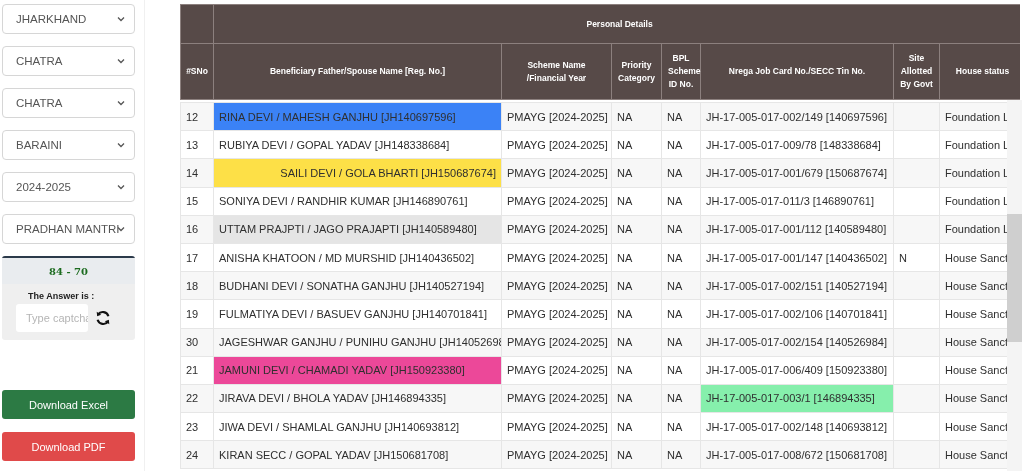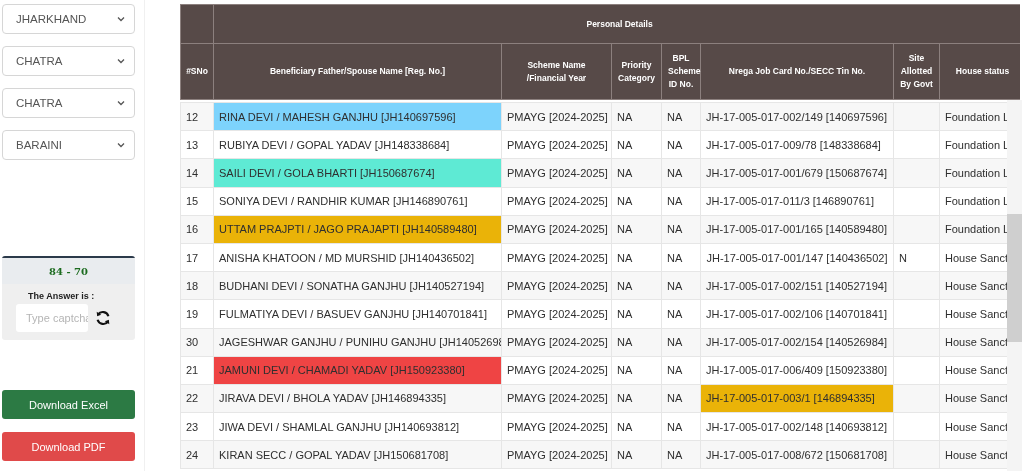--- a/index.html
+++ b/index.html
@@ -51,20 +51,32 @@
         </svg>
     </div>
     <div class="select" style="top:88px">
       <span>CHATRA</span>
       <svg class="chev" viewBox="0 0 10 10">
           <path d="M2 3.5 L5 6.5 L8 3.5" fill="none" stroke="#555" stroke-width="1.3"></path>
         </svg>
     </div>
     <div class="select" style="top:130px">
       <span>BARAINI</span>
+      <svg class="chev" viewBox="0 0 10 10">
+          <path d="M2 3.5 L5 6.5 L8 3.5" fill="none" stroke="#555" stroke-width="1.3"></path>
+        </svg>
+    </div>
+    <div class="select" style="top:172px">
+      <span>2024-2025</span>
+      <svg class="chev" viewBox="0 0 10 10">
+          <path d="M2 3.5 L5 6.5 L8 3.5" fill="none" stroke="#555" stroke-width="1.3"></path>
+        </svg>
+    </div>
+    <div class="select" style="top:214px">
+      <span>PRADHAN MANTRI</span>
       <svg class="chev" viewBox="0 0 10 10">
           <path d="M2 3.5 L5 6.5 L8 3.5" fill="none" stroke="#555" stroke-width="1.3"></path>
         </svg>
     </div>
 
     <div class="captcha-box">
       <div class="captcha-code">84 - 70</div>
       <div class="captcha-label">The Answer is :</div>
       <input class="captcha-input" type="text" placeholder="Type captcha" style="">
       <svg class="refresh" viewBox="0 0 20 20">
@@ -106,75 +118,75 @@
           <th style="padding:0 6px">Site Allotted By Govt</th>
           <th>House status</th>
         </tr>
       </thead>
       <tbody id="tbody">
         <tr class="spacer">
             <td colspan="8"></td>
           </tr>
       <tr>
             <td style="background: rgb(247, 247, 247);">12</td>
-            <td style="background: #7dd3fc;">RINA DEVI / MAHESH GANJHU [JH140697596]</td>
+            <td style="background: #3b82f6;">RINA DEVI / MAHESH GANJHU [JH140697596]</td>
             <td style="background: rgb(247, 247, 247);">PMAYG [2024-2025]</td>
             <td style="background: rgb(247, 247, 247);">NA</td>
             <td style="background: rgb(247, 247, 247);">NA</td>
             <td style="background: rgb(247, 247, 247);">JH-17-005-017-002/149 [140697596]</td>
             <td style="background: rgb(247, 247, 247);"></td>
             <td style="background: rgb(247, 247, 247);">Foundation L</td>
           </tr>
           <tr>
             <td style="background: rgb(255, 255, 255);">13</td>
             <td style="background: rgb(255, 255, 255);">RUBIYA DEVI / GOPAL YADAV [JH148338684]</td>
             <td style="background: rgb(255, 255, 255);">PMAYG [2024-2025]</td>
             <td style="background: rgb(255, 255, 255);">NA</td>
             <td style="background: rgb(255, 255, 255);">NA</td>
             <td style="background: rgb(255, 255, 255);">JH-17-005-017-009/78 [148338684]</td>
             <td style="background: rgb(255, 255, 255);"></td>
             <td style="background: rgb(255, 255, 255);">Foundation L</td>
           </tr>
           <tr>
             <td style="background: rgb(247, 247, 247);">14</td>
-            <td style="background: #5eead4;">SAILI DEVI / GOLA BHARTI [JH150687674]</td>
+            <td style="background: #fde047; text-align: right;">SAILI DEVI / GOLA BHARTI [JH150687674]</td>
             <td style="background: rgb(247, 247, 247);">PMAYG [2024-2025]</td>
             <td style="background: rgb(247, 247, 247);">NA</td>
             <td style="background: rgb(247, 247, 247);">NA</td>
             <td style="background: rgb(247, 247, 247);">JH-17-005-017-001/679 [150687674]</td>
             <td style="background: rgb(247, 247, 247);"></td>
             <td style="background: rgb(247, 247, 247);">Foundation L</td>
           </tr>
           <tr>
             <td style="background: rgb(255, 255, 255);">15</td>
             <td style="background: rgb(255, 255, 255);">SONIYA DEVI / RANDHIR KUMAR [JH146890761]</td>
             <td style="background: rgb(255, 255, 255);">PMAYG [2024-2025]</td>
             <td style="background: rgb(255, 255, 255);">NA</td>
             <td style="background: rgb(255, 255, 255);">NA</td>
             <td style="background: rgb(255, 255, 255);">JH-17-005-017-011/3 [146890761]</td>
             <td style="background: rgb(255, 255, 255);"></td>
             <td style="background: rgb(255, 255, 255);">Foundation L</td>
           </tr>
           <tr>
             <td style="background: rgb(247, 247, 247);">16</td>
-            <td style="background: #eab308;">UTTAM PRAJPTI / JAGO PRAJAPTI [JH140589480]</td>
-            <td style="background: rgb(247, 247, 247);">PMAYG [2024-2025]</td>
-            <td style="background: rgb(247, 247, 247);">NA</td>
-            <td style="background: rgb(247, 247, 247);">NA</td>
-            <td style="background: rgb(247, 247, 247);">JH-17-005-017-001/165 [140589480]</td>
+            <td style="background: #e5e5e5;">UTTAM PRAJPTI / JAGO PRAJAPTI [JH140589480]</td>
+            <td style="background: rgb(247, 247, 247);">PMAYG [2024-2025]</td>
+            <td style="background: rgb(247, 247, 247);">NA</td>
+            <td style="background: rgb(247, 247, 247);">NA</td>
+            <td style="background: rgb(247, 247, 247);">JH-17-005-017-001/112 [140589480]</td>
             <td style="background: rgb(247, 247, 247);"></td>
             <td style="background: rgb(247, 247, 247);">Foundation L</td>
           </tr>
           <tr>
             <td style="background: rgb(255, 255, 255);">17</td>
             <td style="background: rgb(255, 255, 255);">ANISHA KHATOON / MD MURSHID [JH140436502]</td>
             <td style="background: rgb(255, 255, 255);">PMAYG [2024-2025]</td>
             <td style="background: rgb(255, 255, 255);">NA</td>
             <td style="background: rgb(255, 255, 255);">NA</td>
-            <td style="background: rgb(255, 255, 255); text-align: center;">JH-17-005-017-001/147 [140436502]</td>
+            <td style="background: rgb(255, 255, 255);">JH-17-005-017-001/147 [140436502]</td>
             <td style="background: rgb(255, 255, 255);">N</td>
             <td style="background: rgb(255, 255, 255);">House Sancti</td>
           </tr>
           <tr>
             <td style="background: rgb(247, 247, 247);">18</td>
             <td style="background: rgb(247, 247, 247);">BUDHANI DEVI / SONATHA GANJHU [JH140527194]</td>
             <td style="background: rgb(247, 247, 247);">PMAYG [2024-2025]</td>
             <td style="background: rgb(247, 247, 247);">NA</td>
             <td style="background: rgb(247, 247, 247);">NA</td>
             <td style="background: rgb(247, 247, 247);">JH-17-005-017-002/151 [140527194]</td>
@@ -196,35 +208,35 @@
             <td style="background: rgb(247, 247, 247);">JAGESHWAR GANJHU / PUNIHU GANJHU [JH140526984]</td>
             <td style="background: rgb(247, 247, 247);">PMAYG [2024-2025]</td>
             <td style="background: rgb(247, 247, 247);">NA</td>
             <td style="background: rgb(247, 247, 247);">NA</td>
             <td style="background: rgb(247, 247, 247);">JH-17-005-017-002/154 [140526984]</td>
             <td style="background: rgb(247, 247, 247);"></td>
             <td style="background: rgb(247, 247, 247);">House Sancti</td>
           </tr>
           <tr>
             <td style="background: rgb(255, 255, 255);">21</td>
-            <td style="background: #ef4444;">JAMUNI DEVI / CHAMADI YADAV [JH150923380]</td>
+            <td style="background: #ec4899;">JAMUNI DEVI / CHAMADI YADAV [JH150923380]</td>
             <td style="background: rgb(255, 255, 255);">PMAYG [2024-2025]</td>
             <td style="background: rgb(255, 255, 255);">NA</td>
             <td style="background: rgb(255, 255, 255);">NA</td>
             <td style="background: rgb(255, 255, 255);">JH-17-005-017-006/409 [150923380]</td>
             <td style="background: rgb(255, 255, 255);"></td>
             <td style="background: rgb(255, 255, 255);">House Sancti</td>
           </tr>
           <tr>
             <td style="background: rgb(247, 247, 247);">22</td>
             <td style="background: rgb(247, 247, 247);">JIRAVA DEVI / BHOLA YADAV [JH146894335]</td>
             <td style="background: rgb(247, 247, 247);">PMAYG [2024-2025]</td>
             <td style="background: rgb(247, 247, 247);">NA</td>
             <td style="background: rgb(247, 247, 247);">NA</td>
-            <td style="background: #eab308;">JH-17-005-017-003/1 [146894335]</td>
+            <td style="background: #86efac;">JH-17-005-017-003/1 [146894335]</td>
             <td style="background: rgb(247, 247, 247);"></td>
             <td style="background: rgb(247, 247, 247);">House Sancti</td>
           </tr>
           <tr>
             <td style="background: rgb(255, 255, 255);">23</td>
             <td style="background: rgb(255, 255, 255);">JIWA DEVI / SHAMLAL GANJHU [JH140693812]</td>
             <td style="background: rgb(255, 255, 255);">PMAYG [2024-2025]</td>
             <td style="background: rgb(255, 255, 255);">NA</td>
             <td style="background: rgb(255, 255, 255);">NA</td>
             <td style="background: rgb(255, 255, 255);">JH-17-005-017-002/148 [140693812]</td>

